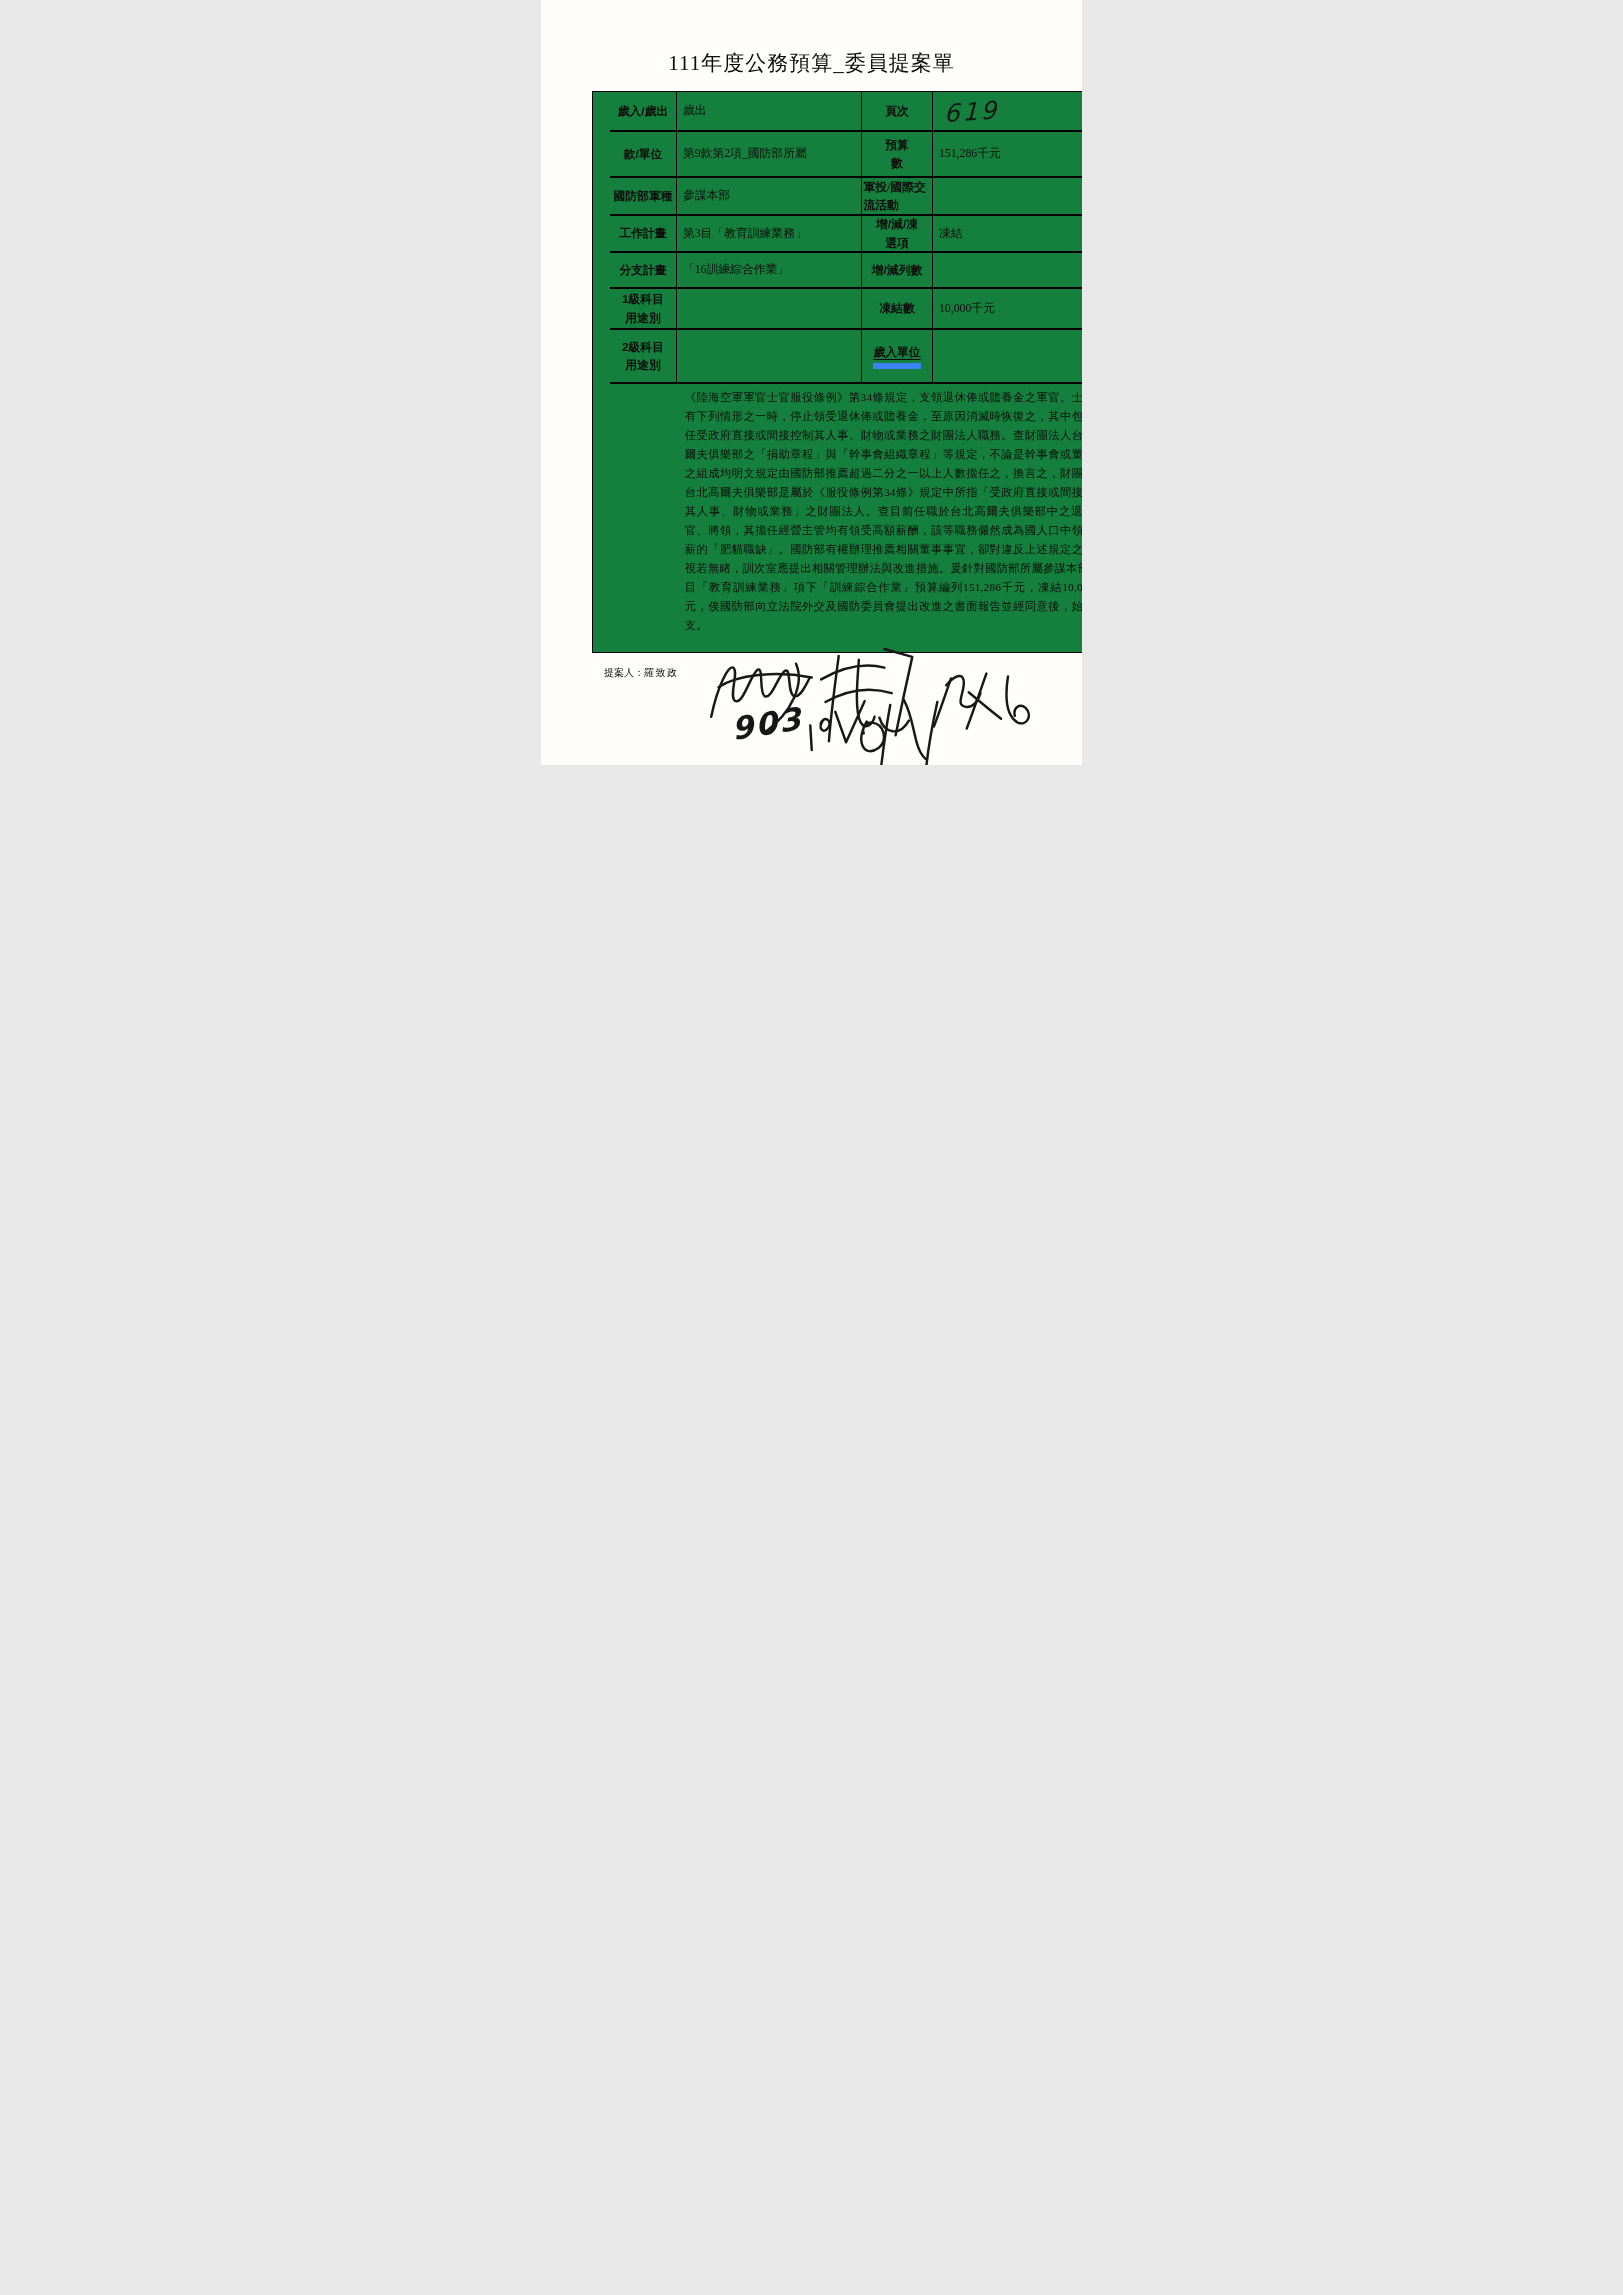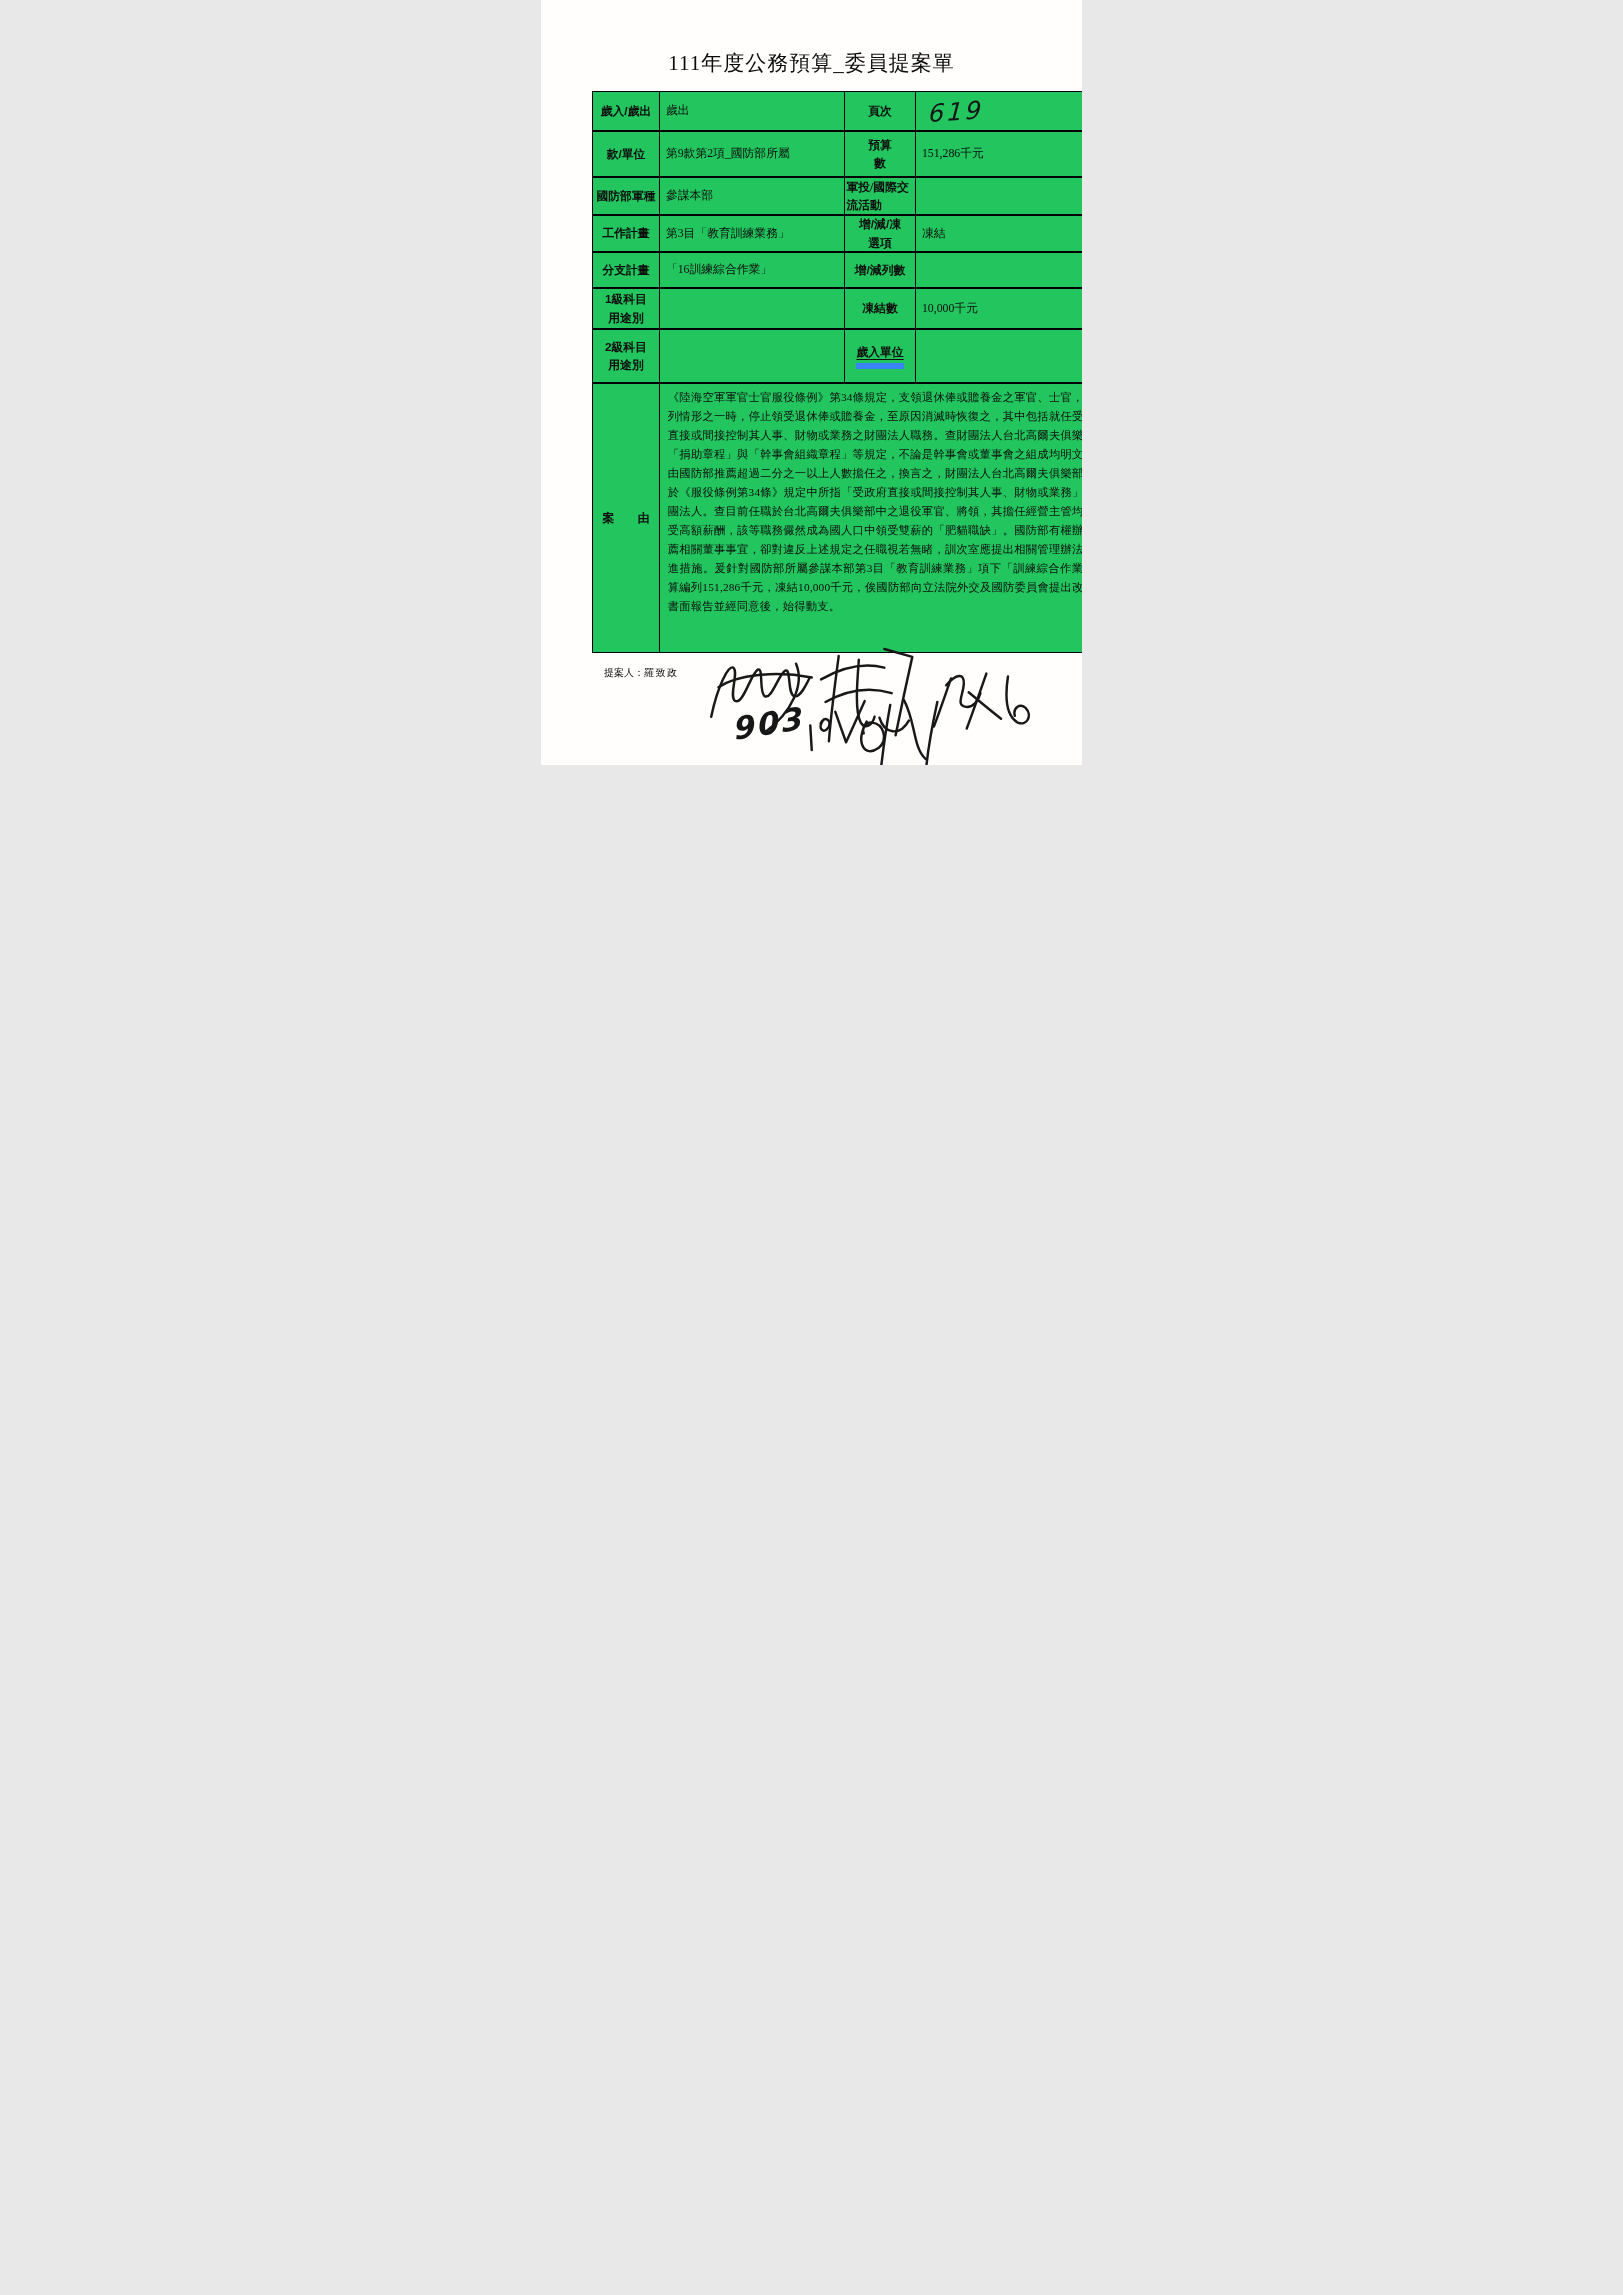--- a/index.html
+++ b/index.html
@@ -25,21 +25,22 @@
   }
   
   .tbl {
     position: absolute;
     left: 51px; top: 91px;
     width: 523px; height: 562px;
     border: 1.5px solid #000;
     display: grid;
     grid-template-columns: 67px 185px 71px 1fr;
     grid-template-rows: 40px 46px 38px 37px 36px 41px 54px 1fr;
-    background: #22c55e;
+    background: #15803d;
+    padding-left: 17px;
   }
   .cell {
     border-right: 1px solid #000;
     border-bottom: 2px solid #000;
     overflow: hidden;
   }
   .cell.last-col { border-right: none; }
   .cell.last-row { border-bottom: none; }
   .lab {
     display: flex; align-items: center; justify-content: center;
@@ -155,21 +156,20 @@
     <div class="cell val"></div>
     <div class="cell lab">凍結數</div>
     <div class="cell val last-col">10,000千元</div>
 
     <div class="cell lab">2級科目
 用途別</div>
     <div class="cell val"></div>
     <div class="cell lab"><span class="u-double">歲入單位</span></div>
     <div class="cell val last-col"></div>
 
-    <div class="cell lab last-row">案　　由</div>
     <div class="cell case-text last-col last-row">《陸海空軍軍官士官服役條例》第34條規定，支領退休俸或贍養金之軍官、士官，有下列情形之一時，停止領受退休俸或贍養金，至原因消滅時恢復之，其中包括就任受政府直接或間接控制其人事、財物或業務之財團法人職務。查財團法人台北高爾夫俱樂部之「捐助章程」與「幹事會組織章程」等規定，不論是幹事會或董事會之組成均明文規定由國防部推薦超過二分之一以上人數擔任之，換言之，財團法人台北高爾夫俱樂部是屬於《服役條例第34條》規定中所指「受政府直接或間接控制其人事、財物或業務」之財團法人。查目前任職於台北高爾夫俱樂部中之退役軍官、將領，其擔任經營主管均有領受高額薪酬，該等職務儼然成為國人口中領受雙薪的「肥貓職缺」。國防部有權辦理推薦相關董事事宜，卻對違反上述規定之任職視若無睹，訓次室應提出相關管理辦法與改進措施。爰針對國防部所屬參謀本部第3目「教育訓練業務」項下「訓練綜合作業」預算編列151,286千元，凍結10,000千元，俟國防部向立法院外交及國防委員會提出改進之書面報告並經同意後，始得動支。</div>
   </div>
 
   <div class="footer-line">
     <span>提案人：</span>
     <span class="proposer-name">羅致政</span>
   </div>
 
   <div class="hand hand-903">903</div>
 

